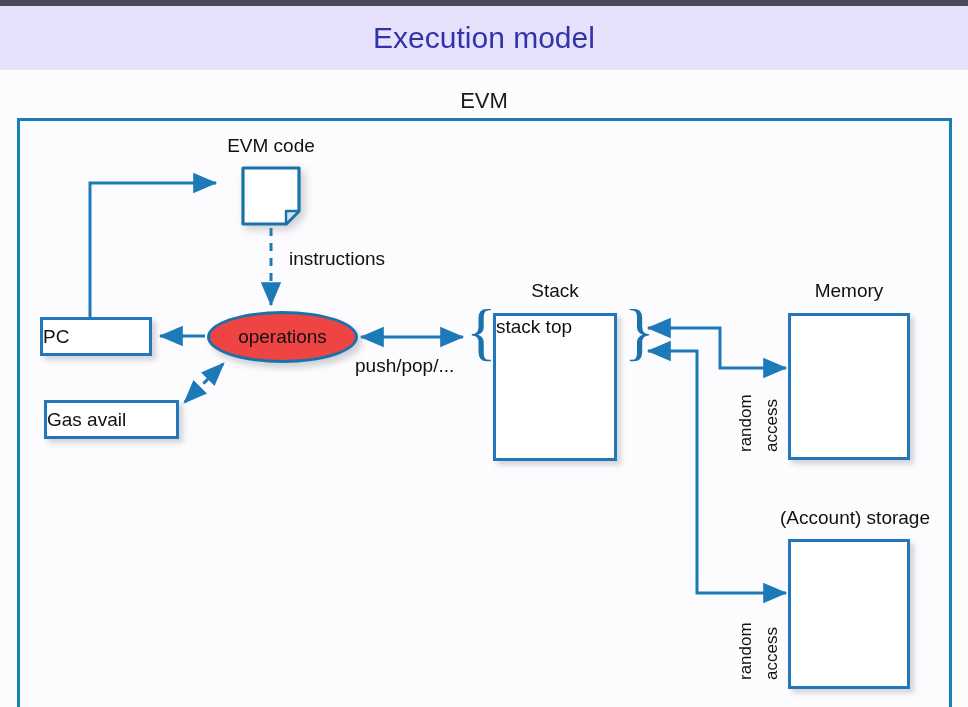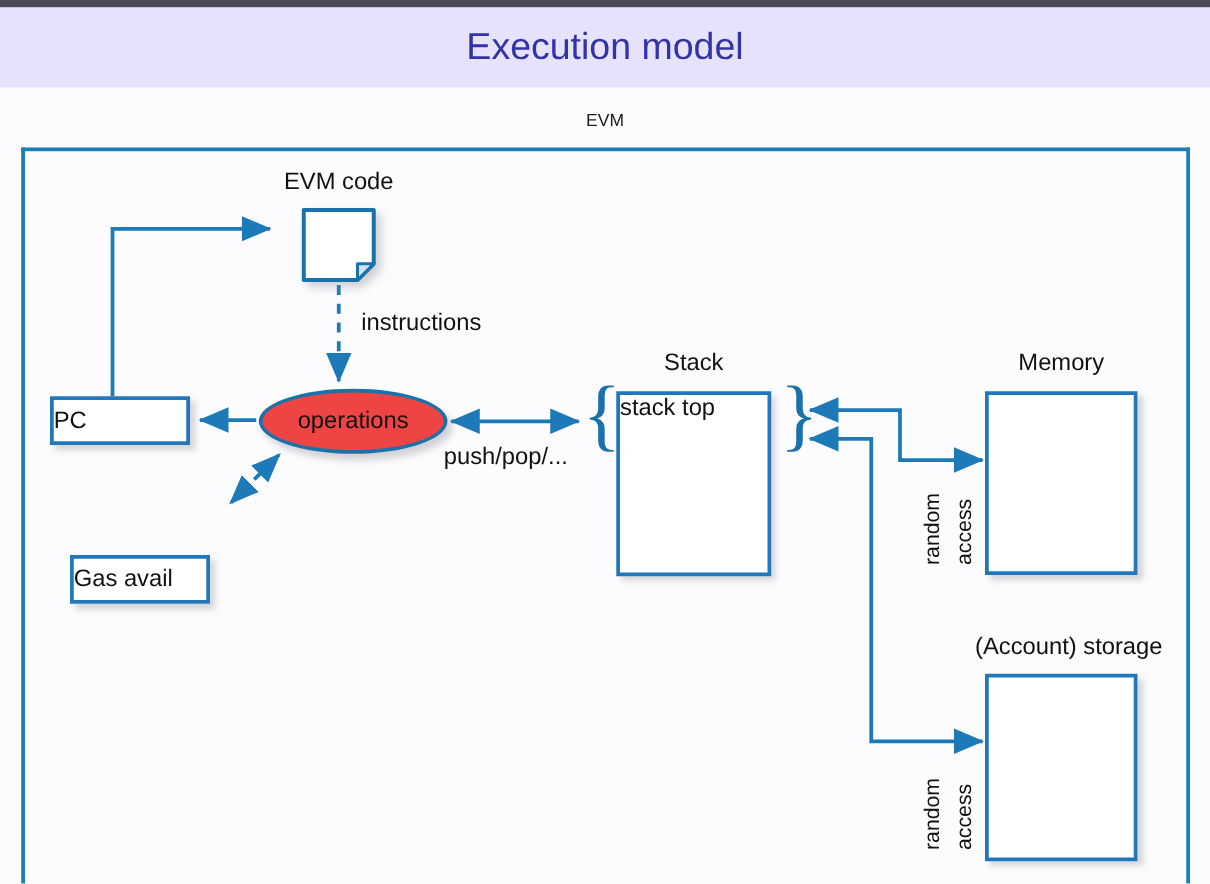--- a/index.html
+++ b/index.html
@@ -45,21 +45,21 @@
     text-align: center;
     color: #3333a9;
     font-size: 30px;
     font-family: "Liberation Sans", sans-serif;
   }
   .evm-label {
     position: absolute;
     left: 0; top: 88px;
     width: 968px;
     text-align: center;
-    font-size: 14px;
+    font-size: 22px;
     color: #1a1a1a;
   }
   .evm-container {
     position: absolute;
     left: 17px;
     top: 118px;
     width: 935px;
     height: 589px;
     border: 3px solid #1b7fb5;
     border-bottom: none;
@@ -189,21 +189,21 @@
       <path d="M58,45 L45,45 L45,58 Z" fill="#cfe3f2" stroke="#1a72ab" stroke-width="2.4" stroke-linejoin="round"></path>
     </svg>
   </div>
 
   <div class="caption" style="left:289px; top:248px;">instructions</div>
 
   <div class="box center" style="left:40px; top:317px; width:112px; height:39px;">
     <span class="box-label">PC</span>
   </div>
 
-  <div class="box center" style="left:56px; top:400px; width:112px; height:39px;margin-top:44px;">
+  <div class="box center" style="left:44px; top:400px; width:135px; height:39px;">
     <span class="box-label">Gas avail</span>
   </div>
 
   <div class="ellipse" style="left:207px; top:311px; width:151px; height:52px;">
     <span>operations</span>
   </div>
 
   <div class="caption" style="left:355px; top:355px;">push/pop/...</div>
 
   <div class="caption" style="left:480px; top:280px; width:150px;">Stack</div>

